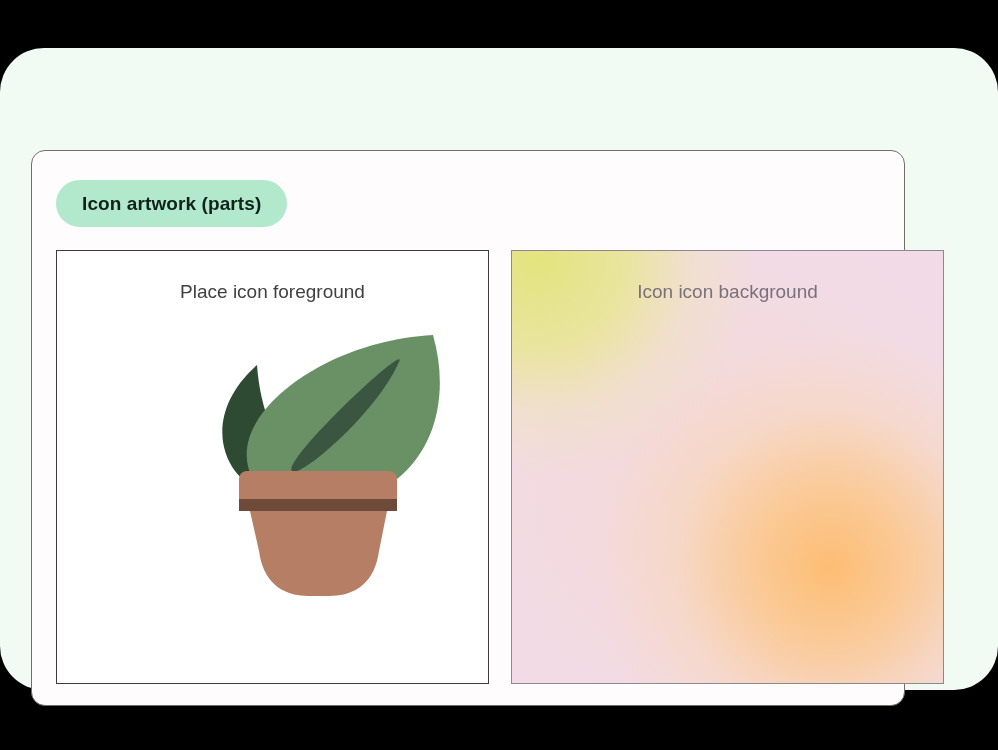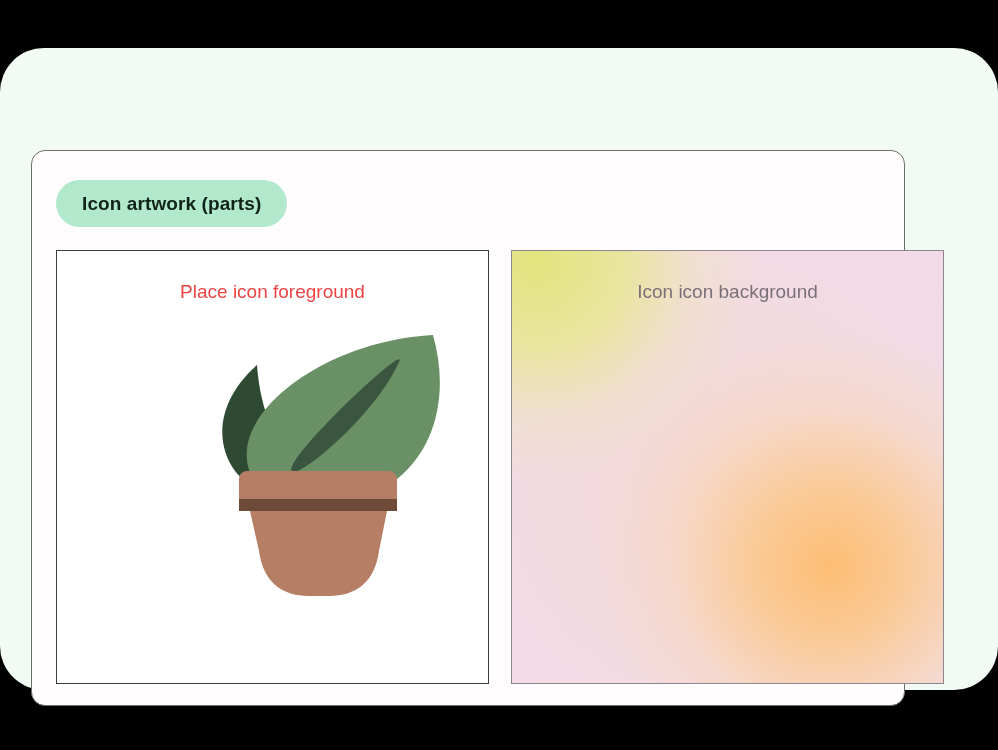--- a/index.html
+++ b/index.html
@@ -92,21 +92,21 @@
       radial-gradient(circle 420px at 48% 55%, rgba(246,214,198,0.55) 0%, rgba(243,219,217,0.25) 55%, rgba(242,219,232,0.0) 85%);
   }
 
   .panel-label {
     position: absolute;
     left: 0;
     right: 0;
     top: 30px;
     text-align: center;
     font-size: 19px;
-    color: #ef4444;
+    color: #404040;
     font-weight: normal;
   }
   .panel-right .panel-label { color: #79717a; }
 
   
   .artwork {
     position: absolute;
     left: 0;
     top: 62px;
     width: 433px;

